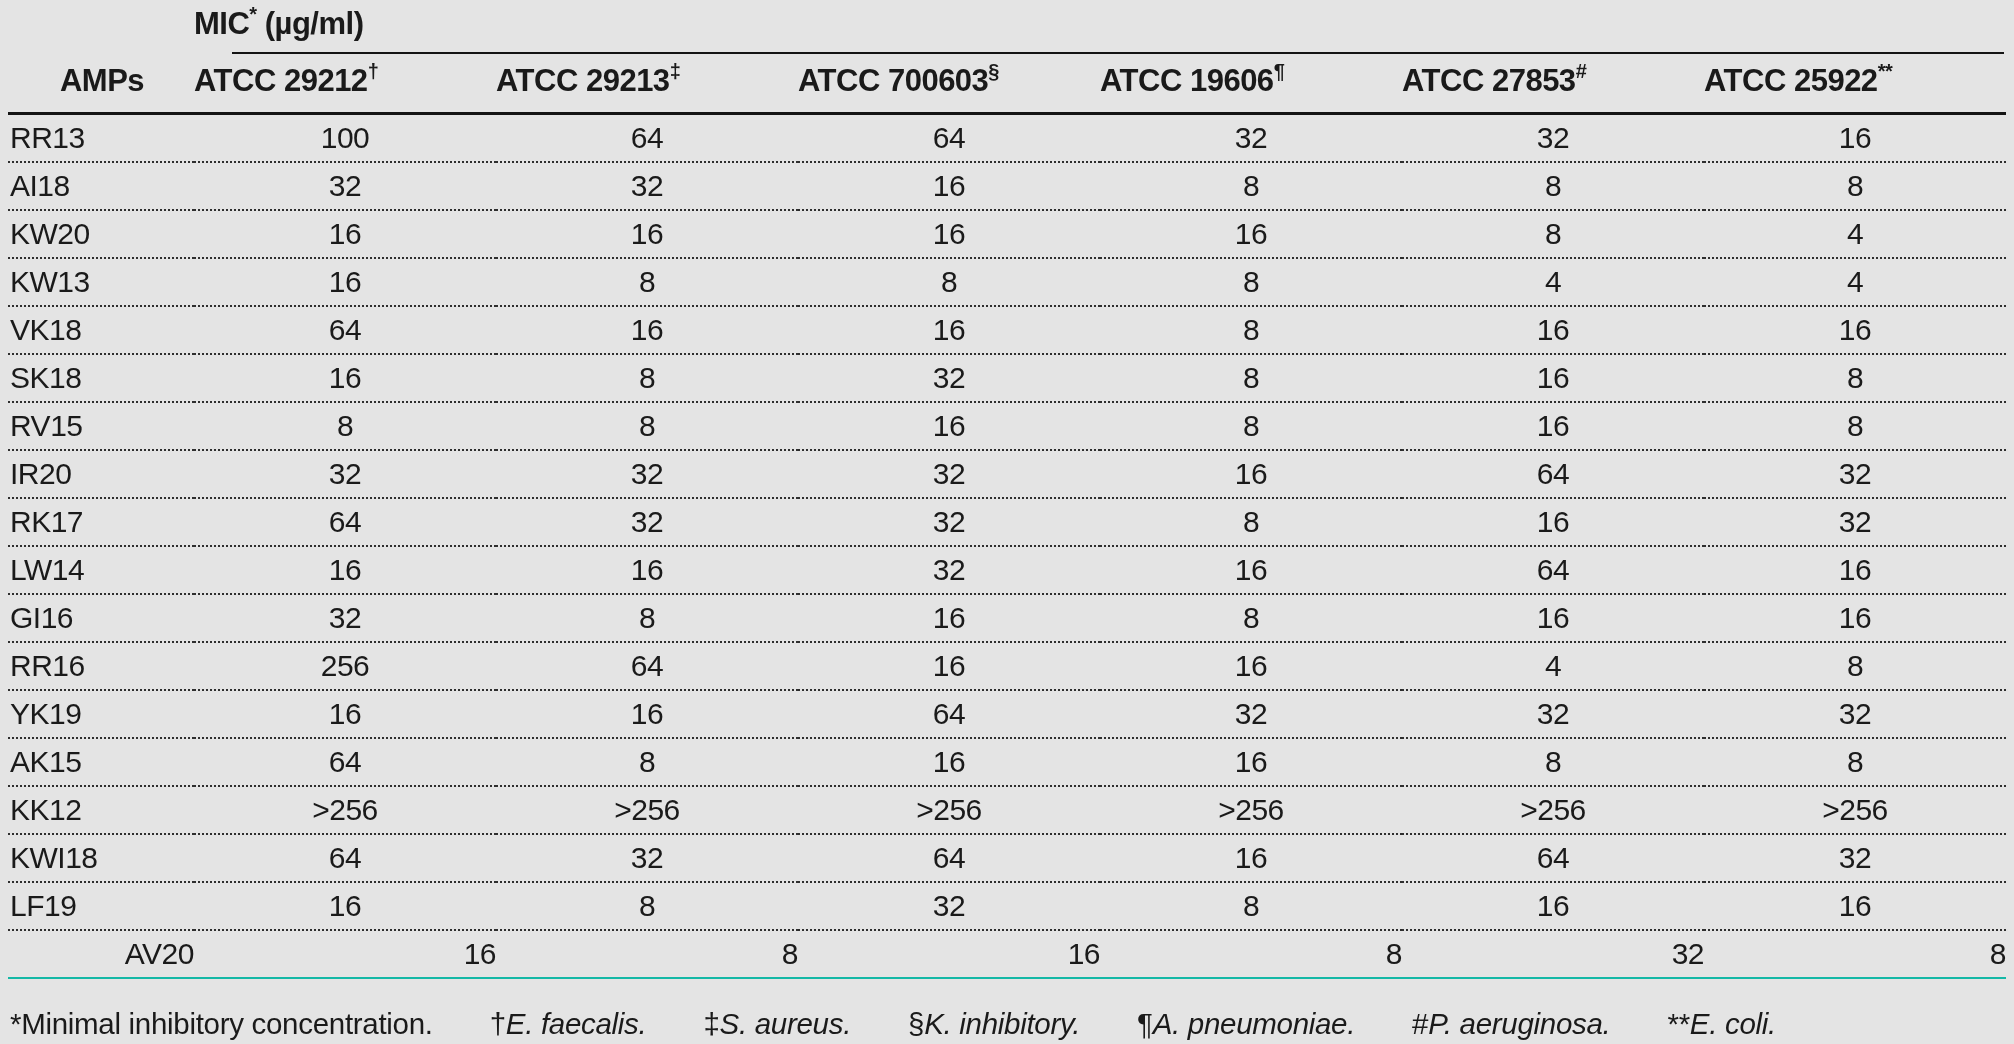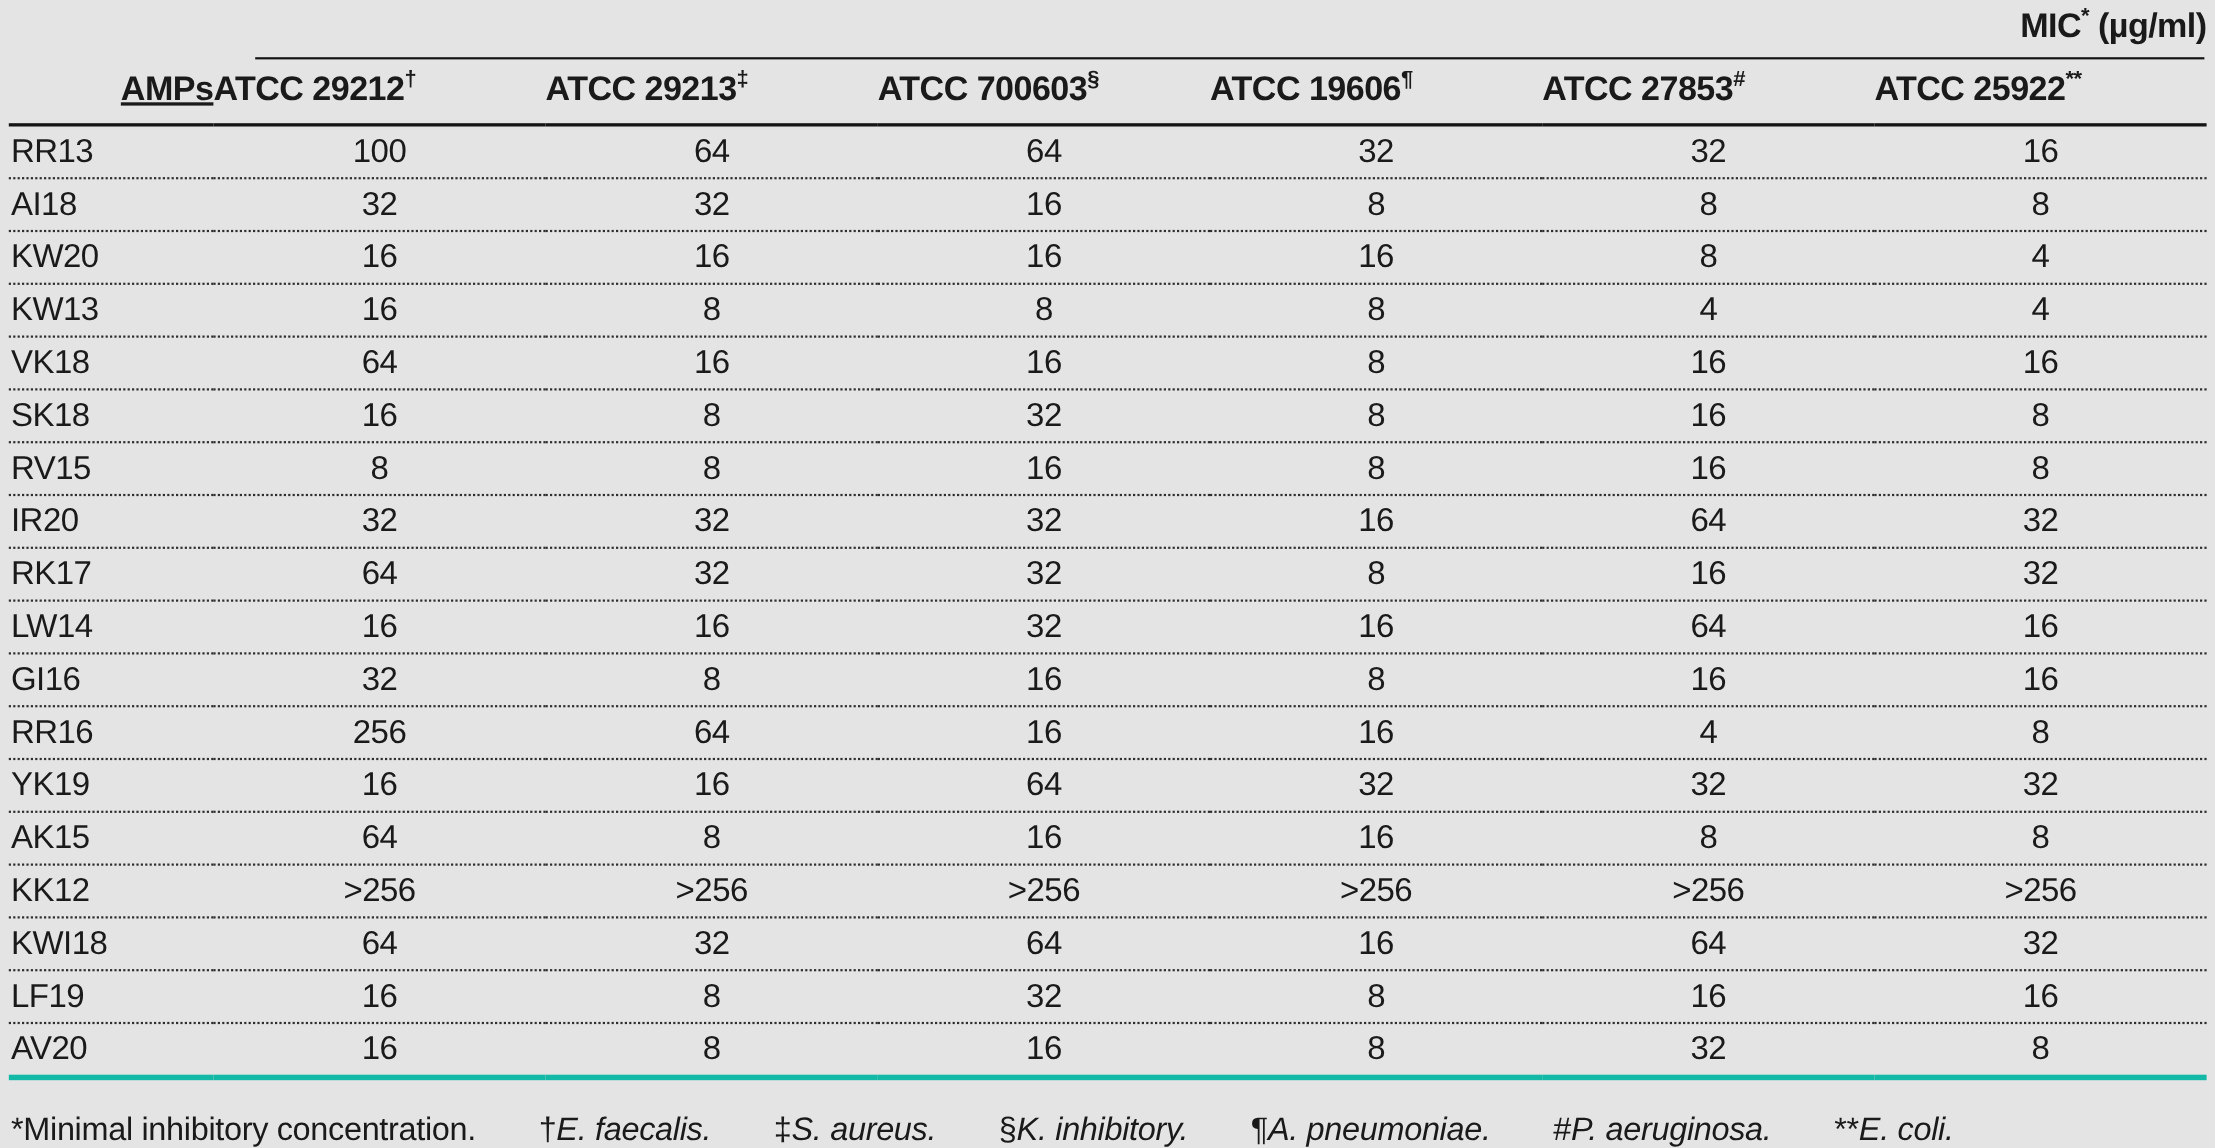--- a/index.html
+++ b/index.html
@@ -22,21 +22,21 @@
     border-collapse: collapse;
     table-layout: fixed;
   }
   col.amp-col { width: 186px; }
   
   th.spanner-spacer { border: none; }
   th.spanner {
     position: relative;
     font-size: 31px;
     font-weight: bold;
-    text-align: right;
+    text-align: left;
     letter-spacing: -0.5px;
     padding: 0 0 10px 0;
     height: 38px;
     vertical-align: top;
   }
   th.spanner::after {
     content: "";
     position: absolute;
     left: 38px; right: 2px; bottom: 0;
     border-bottom: 2px solid #141414;
@@ -45,42 +45,42 @@
   tr.cols-row th {
     font-size: 31px;
     font-weight: bold;
     letter-spacing: -0.5px;
     text-align: left;
     padding: 9px 0 13px 0;
     border-bottom: 3px solid #141414;
     vertical-align: middle;
     white-space: nowrap;
   }
-  tr.cols-row th.amps { text-align: right; padding-left: 2px; text-decoration: underline; }
+  tr.cols-row th.amps { text-align: center; padding-left: 2px; }
   sup {
     font-size: 20px;
     line-height: 0;
     position: relative;
     top: -2px;
   }
   
   tbody td {
     font-size: 30px;
     letter-spacing: -0.5px;
     text-align: center;
     line-height: 35px;
     padding: 5px 0 6px 0;
     border-bottom: 2px dotted #2e2e2e;
     white-space: nowrap;
   }
   tbody td.amp {
     text-align: left;
     padding-left: 2px;
   }
-  tbody tr:last-child td { border-bottom: 5px solid #14b8a6; }
+  tbody tr:last-child td { border-bottom: 2px solid #14b8a6; text-align: right; }
   
   .footnotes {
     display: flex;
     flex-wrap: nowrap;
     column-gap: 57px;
     margin-top: 28px;
     padding-left: 2px;
     font-size: 29.5px;
     letter-spacing: -0.3px;
     white-space: nowrap;

